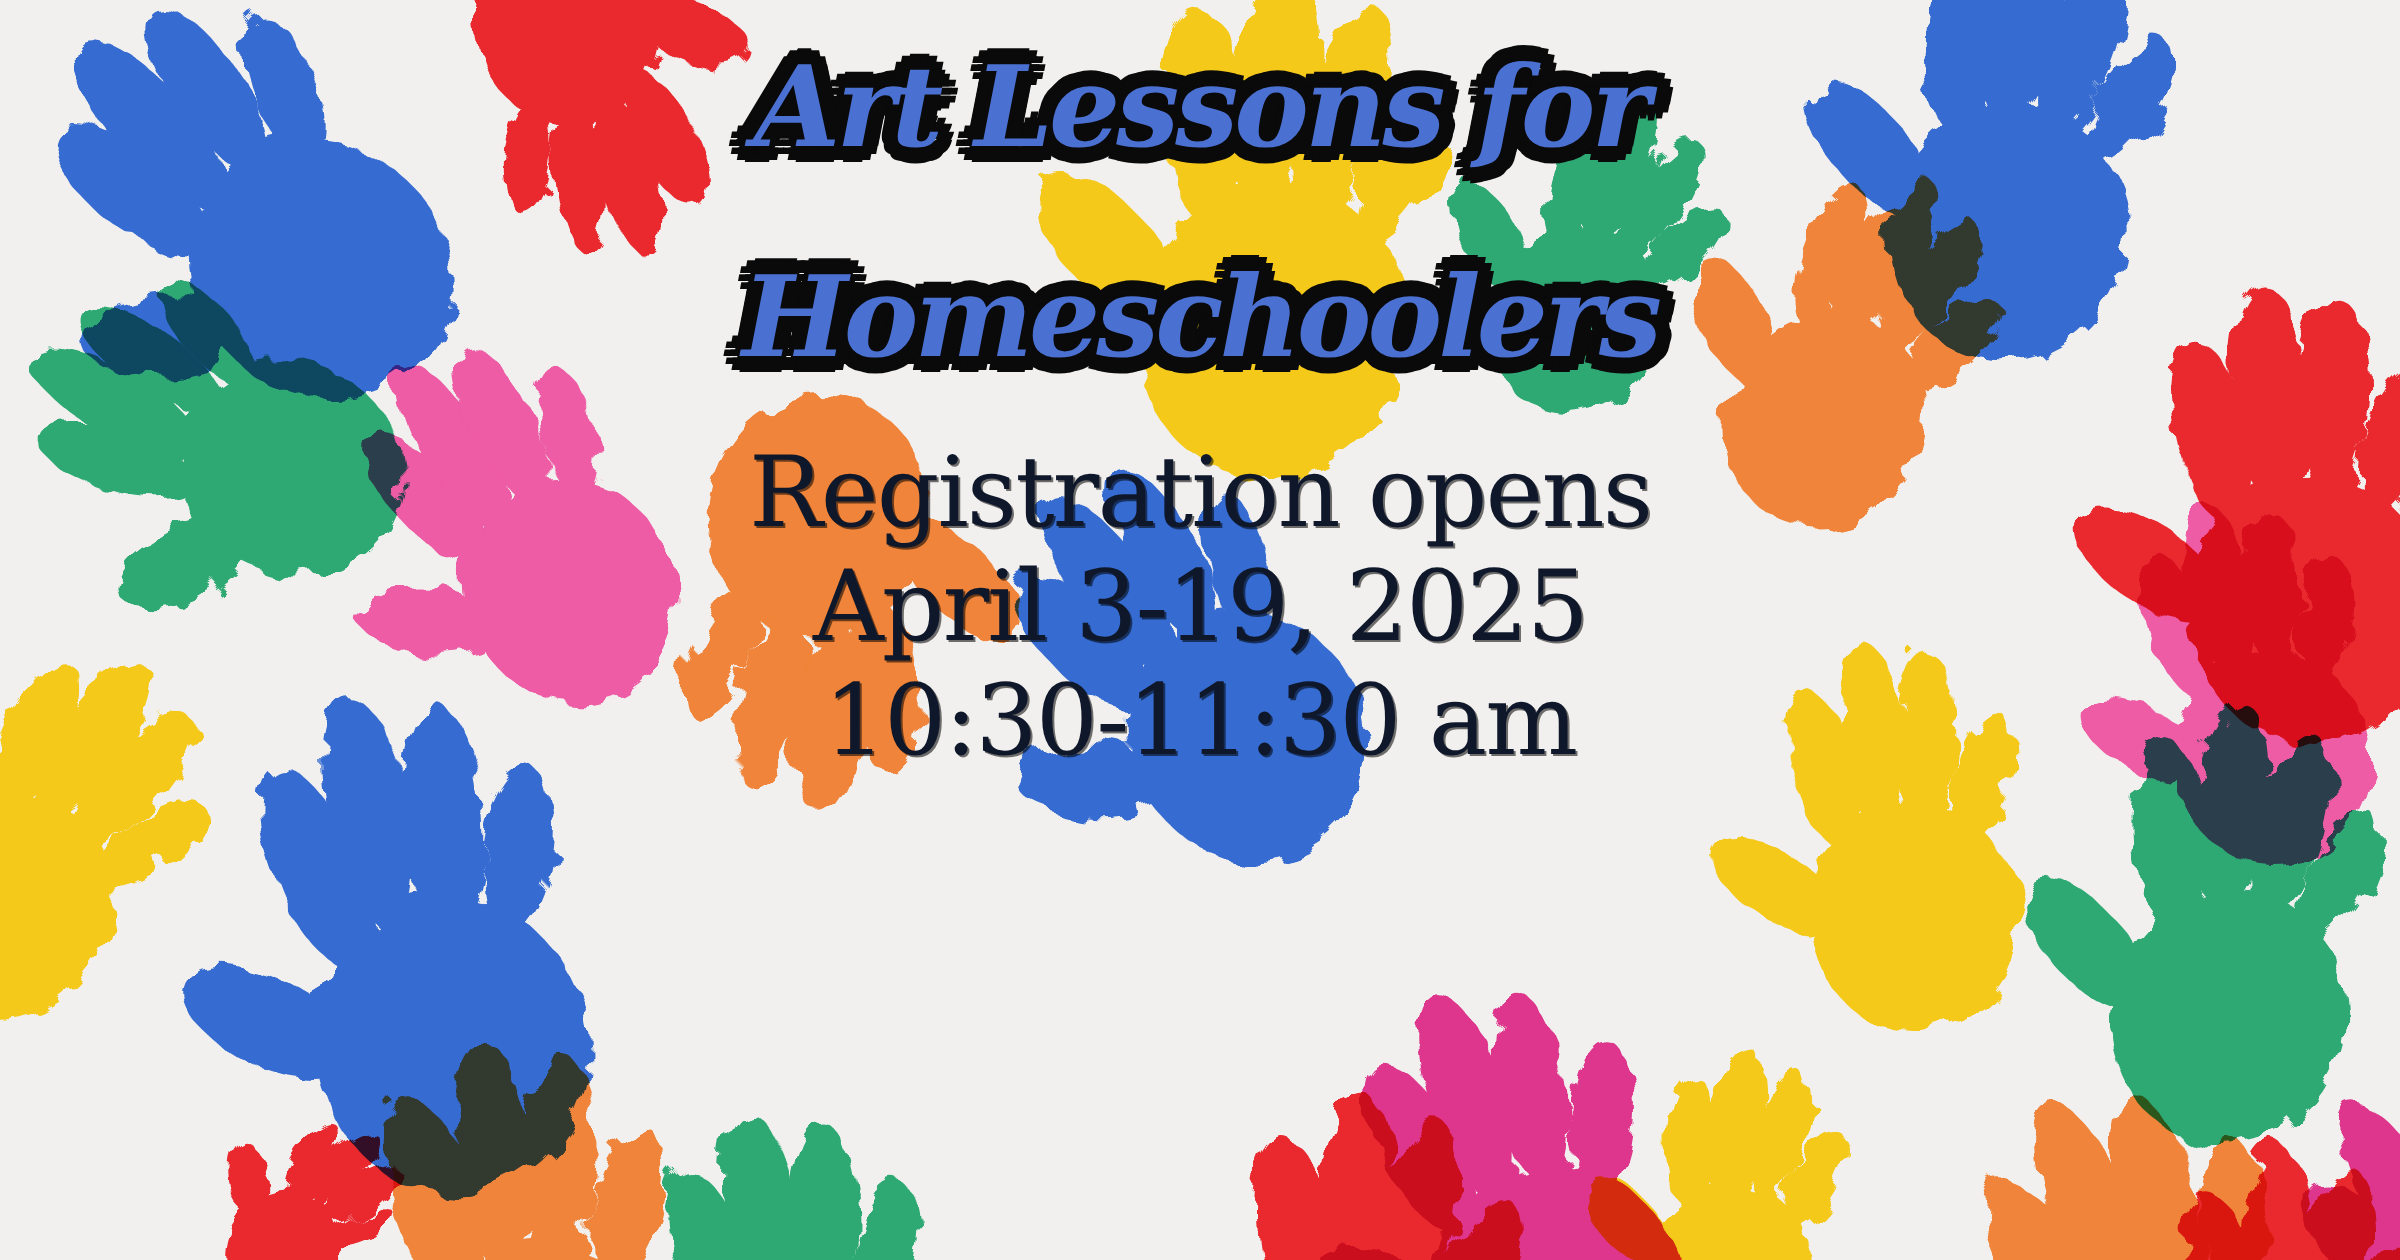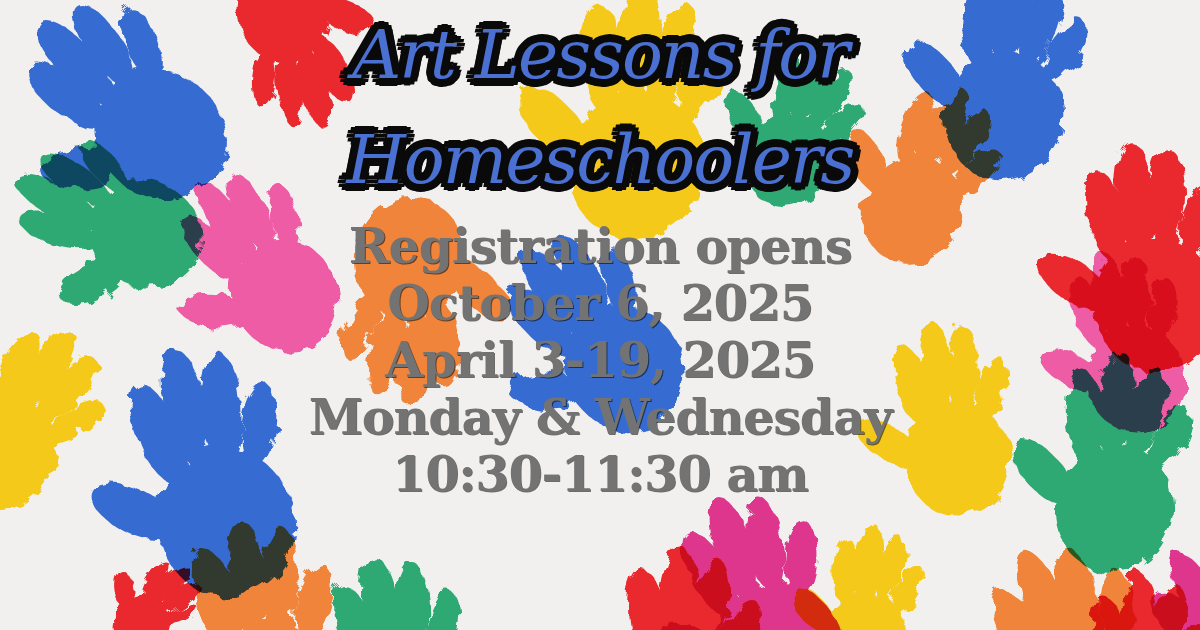--- a/index.html
+++ b/index.html
@@ -18,40 +18,40 @@
   .hand { mix-blend-mode: multiply; opacity: 0.95; }
   .text-layer {
     position: absolute; inset: 0;
     text-align: center;
     z-index: 2;
   }
   .title-block { padding-top: 2px; }
   .title-line {
     font-family: "DejaVu Serif", serif;
     font-style: italic;
-    font-weight: normal;
-    font-size: 68px;
+    font-weight: bold;
+    font-size: 56px;
     line-height: 105px;
     letter-spacing: -2px;
     color: #4a70d2;
     text-shadow:
       8px 0 0 #0a0a0a, 7px 4px 0 #0a0a0a, 4px 7px 0 #0a0a0a, 0 8px 0 #0a0a0a,
       -4px 7px 0 #0a0a0a, -7px 4px 0 #0a0a0a, -8px 0 0 #0a0a0a, -7px -4px 0 #0a0a0a,
       -4px -7px 0 #0a0a0a, 0 -8px 0 #0a0a0a, 4px -7px 0 #0a0a0a, 7px -4px 0 #0a0a0a,
       5px 0 0 #0a0a0a, 4px 4px 0 #0a0a0a, 0 5px 0 #0a0a0a, -4px 4px 0 #0a0a0a,
       -5px 0 0 #0a0a0a, -4px -4px 0 #0a0a0a, 0 -5px 0 #0a0a0a, 4px -4px 0 #0a0a0a;
   }
   .body-block { padding-top: 6px; }
   .body-line {
     font-family: "DejaVu Serif", serif;
-    font-weight: bold;
+    font-weight: normal;
     font-size: 49px;
     line-height: 57px;
     letter-spacing: -1px;
-    color: #737373;
+    color: #0f172a;
     text-shadow: 1px 1px 0 rgba(0,0,0,0.55);
   }
   .body-line sup {
     font-size: 0.55em;
     vertical-align: 14px;
   }
 </style>
 </head>
 <body>
 
@@ -102,20 +102,18 @@
     </g>
   </svg>
 
   <div class="text-layer">
     <div class="title-block">
       <div class="title-line">Art Lessons for</div>
       <div class="title-line">Homeschoolers</div>
     </div>
     <div class="body-block">
       <div class="body-line">Registration opens</div>
-      <div class="body-line">October 6, 2025</div>
       <div class="body-line">April 3-19, 2025</div>
-      <div class="body-line">Monday &amp; Wednesday</div>
       <div class="body-line">10:30-11:30 am</div>
     </div>
   </div>
 
 </div>
 
 </body></html>

